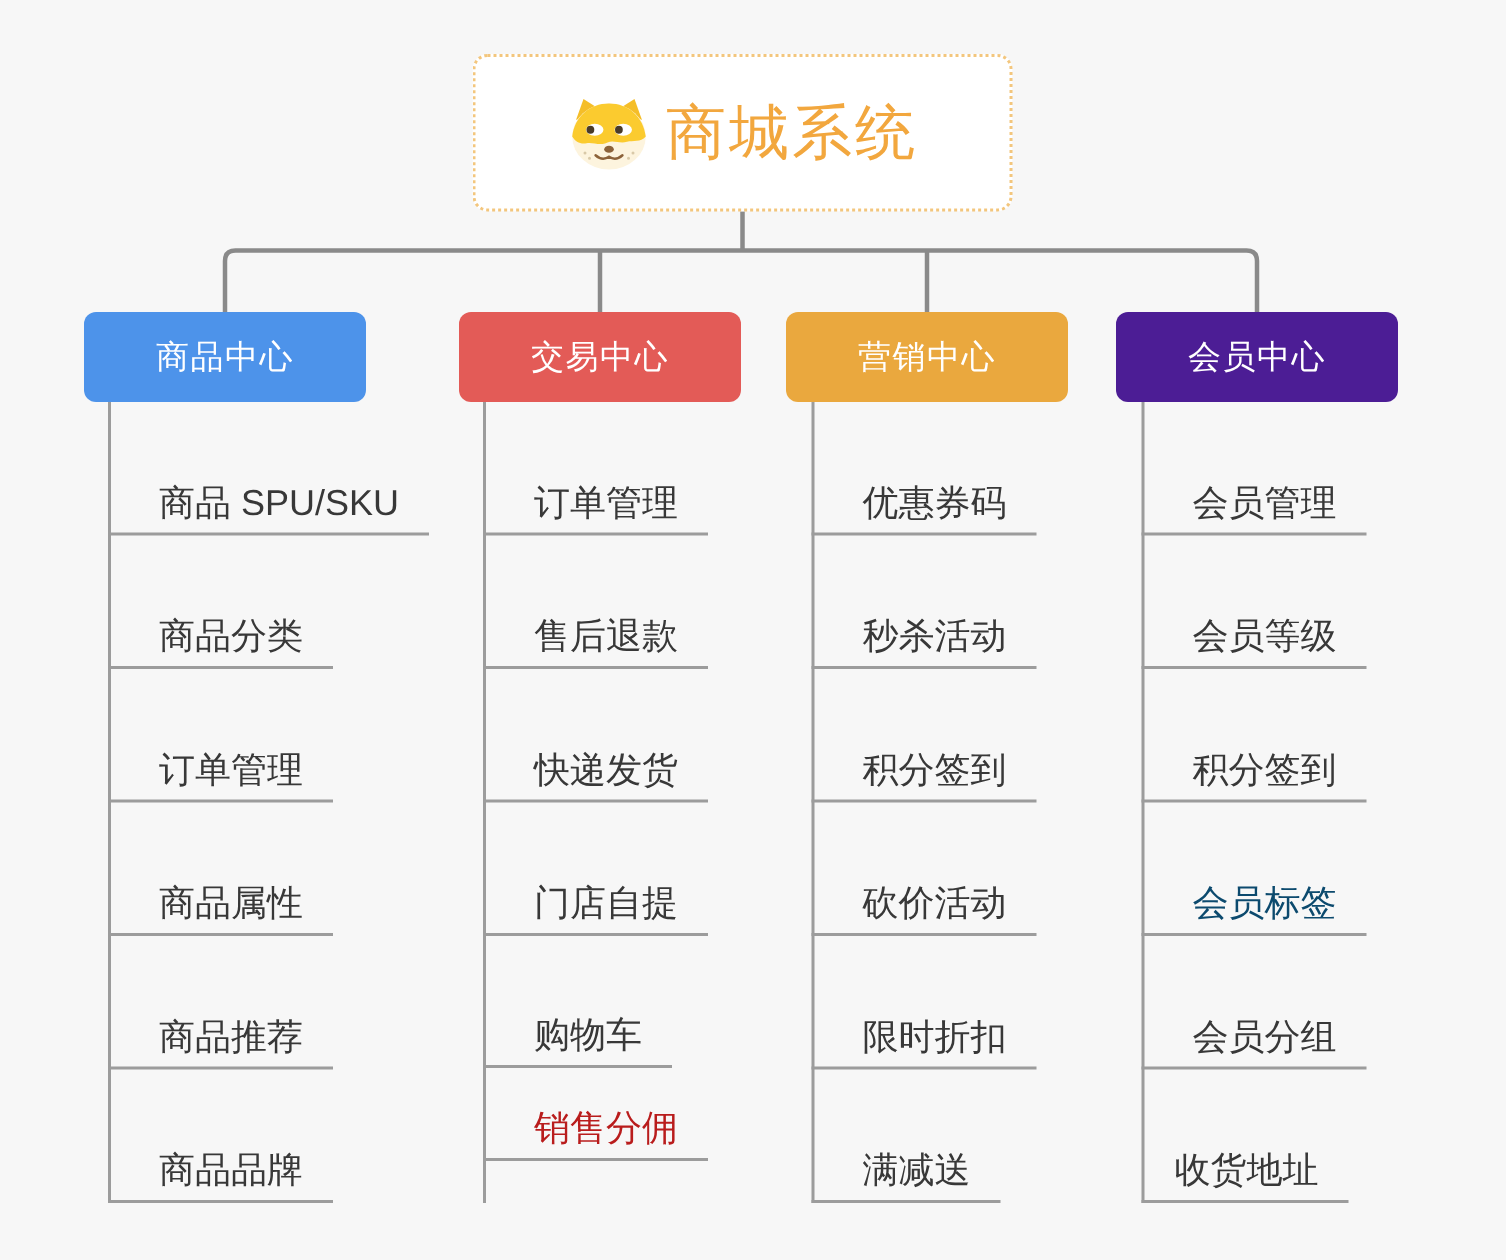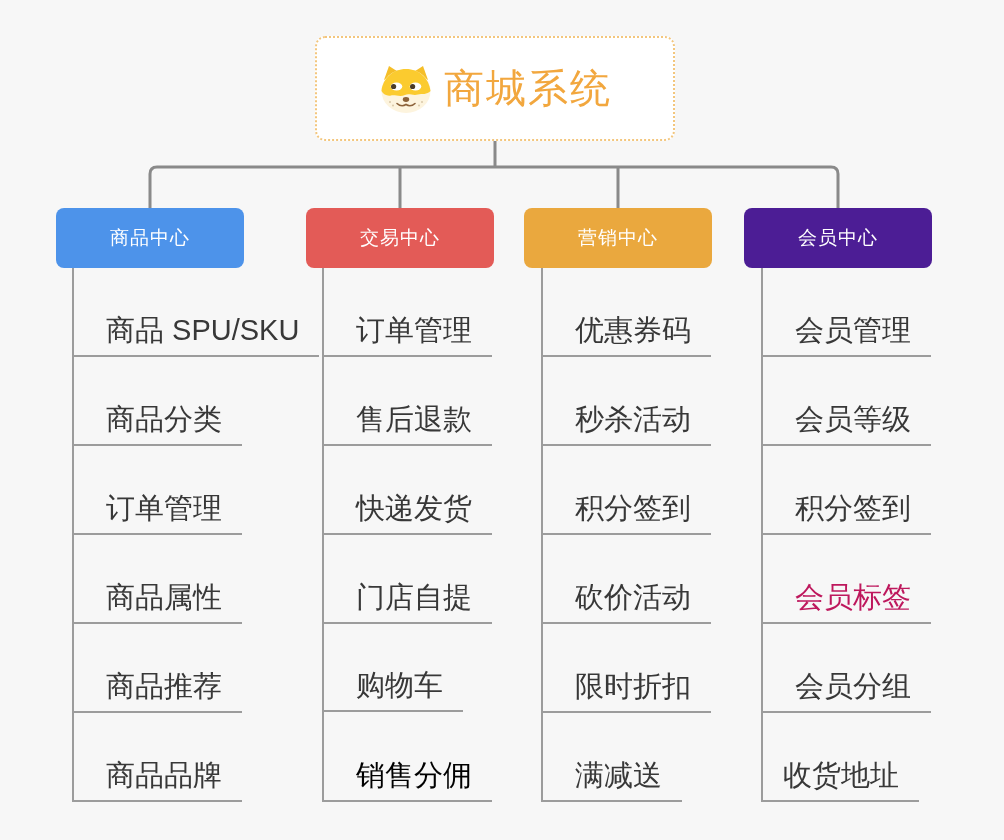--- a/index.html
+++ b/index.html
@@ -9,26 +9,26 @@
   .root-node{
     position:absolute;left:315px;top:36px;width:360px;height:105px;
     box-sizing:border-box;border-radius:10px;
     display:flex;align-items:center;justify-content:center;gap:10px;
   }
   .root-title{font-size:40px;letter-spacing:2px;white-space:nowrap;}
   .branch-node{
     position:absolute;top:208px;width:188px;height:60px;border-radius:8px;
     display:flex;align-items:center;justify-content:center;
   }
-  .branch-label{color:#ffffff;font-size:19px;letter-spacing:1px;white-space:nowrap;}
+  .branch-label{color:#ffffff;font-size:22px;letter-spacing:1px;white-space:nowrap;}
   .child-vline{position:absolute;width:2px;}
   .child-item{
     position:absolute;box-sizing:border-box;height:46px;
     padding:0 20px 4px 34px;display:flex;align-items:flex-end;
-    font-size:29px;white-space:nowrap;width:max-content;
+    font-size:24px;white-space:nowrap;width:max-content;
   }
 </style>
 </head>
 <body>
 
 <div class="stage" id="stage" style="background: rgb(247, 247, 247);">
 
   <svg class="connectors" id="connectors" viewBox="0 0 1004 840" xmlns="http://www.w3.org/2000/svg">
       <path d="M495,141 L495,168.5 M150,208 L150,174 Q150,167 157,167 L831,167 Q838,167 838,174 L838,208 M400,167 L400,208 M618,167 L618,208" fill="none" stroke="#8a8a8a" stroke-width="3"></path>
     </svg>
@@ -66,35 +66,35 @@
       <div class="child-item" style="left: 72px; top: 756px; border-bottom: 2px solid rgb(156, 156, 156); color: rgb(56, 56, 56);">商品品牌</div>
       <div class="branch-node" style="left: 306px; background: rgb(227, 91, 87);">
         <span class="branch-label" style="color: rgb(255, 255, 255);">交易中心</span>
       </div>
       <div class="child-vline" style="left: 322px; top: 268px; height: 534px; background: rgb(156, 156, 156);"></div>
       <div class="child-item" style="left: 322px; top: 311px; border-bottom: 2px solid rgb(156, 156, 156); color: rgb(56, 56, 56);">订单管理</div>
       <div class="child-item" style="left: 322px; top: 400px; border-bottom: 2px solid rgb(156, 156, 156); color: rgb(56, 56, 56);">售后退款</div>
       <div class="child-item" style="left: 322px; top: 489px; border-bottom: 2px solid rgb(156, 156, 156); color: rgb(56, 56, 56);">快递发货</div>
       <div class="child-item" style="left: 322px; top: 578px; border-bottom: 2px solid rgb(156, 156, 156); color: rgb(56, 56, 56); font-family: Liberation Mono, monospace;">门店自提</div>
       <div class="child-item" style="left: 322px; top: 666px; border-bottom: 2px solid rgb(156, 156, 156); color: rgb(56, 56, 56);">购物车</div>
-      <div class="child-item" style="left: 322px; top: 756px; border-bottom: 2px solid rgb(156, 156, 156); color: #000000;">销售分佣</div>
+      <div class="child-item" style="left: 322px; top: 728px; border-bottom: 2px solid rgb(156, 156, 156); color: #b91c1c;">销售分佣</div>
       <div class="branch-node" style="left: 524px; background: rgb(234, 168, 62);">
         <span class="branch-label" style="color: rgb(255, 255, 255);">营销中心</span>
       </div>
       <div class="child-vline" style="left: 541px; top: 268px; height: 534px; background: rgb(156, 156, 156);"></div>
       <div class="child-item" style="left: 541px; top: 311px; border-bottom: 2px solid rgb(156, 156, 156); color: rgb(56, 56, 56);">优惠券码</div>
       <div class="child-item" style="left: 541px; top: 400px; border-bottom: 2px solid rgb(156, 156, 156); color: rgb(56, 56, 56);">秒杀活动</div>
       <div class="child-item" style="left: 541px; top: 489px; border-bottom: 2px solid rgb(156, 156, 156); color: rgb(56, 56, 56);">积分签到</div>
       <div class="child-item" style="left: 541px; top: 578px; border-bottom: 2px solid rgb(156, 156, 156); color: rgb(56, 56, 56);">砍价活动</div>
       <div class="child-item" style="left: 541px; top: 667px; border-bottom: 2px solid rgb(156, 156, 156); color: rgb(56, 56, 56);">限时折扣</div>
       <div class="child-item" style="left: 541px; top: 756px; border-bottom: 2px solid rgb(156, 156, 156); color: rgb(56, 56, 56);">满减送</div>
       <div class="branch-node" style="left: 744px; background: #4c1d95;">
         <span class="branch-label" style="color: rgb(255, 255, 255);">会员中心</span>
       </div>
       <div class="child-vline" style="left: 761px; top: 268px; height: 534px; background: rgb(156, 156, 156);"></div>
       <div class="child-item" style="left: 761px; top: 311px; border-bottom: 2px solid rgb(156, 156, 156); color: rgb(56, 56, 56);">会员管理</div>
       <div class="child-item" style="left: 761px; top: 400px; border-bottom: 2px solid rgb(156, 156, 156); color: rgb(56, 56, 56);">会员等级</div>
       <div class="child-item" style="left: 761px; top: 489px; border-bottom: 2px solid rgb(156, 156, 156); color: rgb(56, 56, 56);">积分签到</div>
-      <div class="child-item" style="left: 761px; top: 578px; border-bottom: 2px solid rgb(156, 156, 156); color: #be185d;">会员标签</div>
+      <div class="child-item" style="left: 761px; top: 578px; border-bottom: 2px solid rgb(156, 156, 156); color: #0c4a6e;">会员标签</div>
       <div class="child-item" style="left: 761px; top: 667px; border-bottom: 2px solid rgb(156, 156, 156); color: rgb(56, 56, 56);">会员分组</div>
       <div class="child-item" style="left: 761px; top: 756px; border-bottom: 2px solid rgb(156, 156, 156); color: rgb(56, 56, 56); padding-left: 22px;">收货地址</div>
     </div>
 </div>
 
 </body></html>

